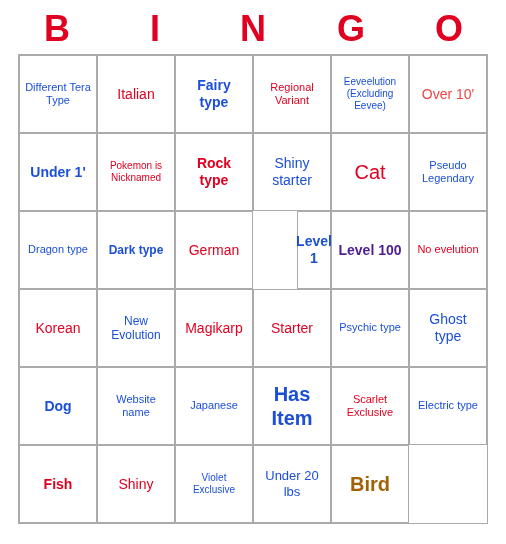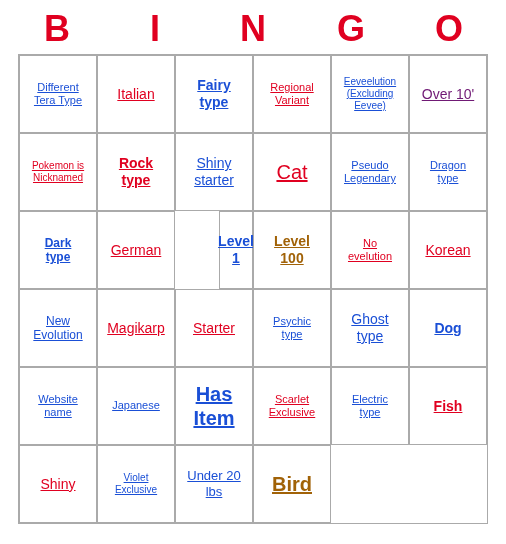--- a/index.html
+++ b/index.html
@@ -32,54 +32,54 @@
       grid-template-columns: repeat(6, 78px);
       grid-template-rows: repeat(6, 78px);
       border: 1px solid #aaa;
     }
     .cell {
       border: 1px solid #aaa;
       display: flex;
       align-items: center;
       justify-content: center;
       text-align: center;
-      padding: 11px;
+      padding: 5px;
       font-size: 13px;
       line-height: 1.2;
-      text-decoration: underline;
     }
   </style>
 </head>
 <body>
 
 <div class="bingo-title">
   <span class="bingo-letter">B</span>
   <span class="bingo-letter">I</span>
   <span class="bingo-letter">N</span>
   <span class="bingo-letter">G</span>
   <span class="bingo-letter">O</span>
 </div>
 
 <div class="bingo-grid" id="grid">
 <div class="cell" style="color: rgb(26, 79, 214); font-size: 11px;">Different Tera Type</div>
     <div class="cell" style="color: rgb(224, 0, 32); font-size: 14px;">Italian</div>
     <div class="cell" style="color: rgb(26, 79, 214); font-size: 14px; font-weight: bold;">Fairy type</div>
     <div class="cell" style="color: rgb(224, 0, 32); font-size: 11px;">Regional Variant</div>
     <div class="cell" style="color: rgb(26, 79, 214); font-size: 10px;">Eeveelution (Excluding Eevee)</div>
-    <div class="cell" style="color: #701a75; font-size: 14px;">Over 10'</div>
+    <div class="cell" style="color: #ef4444; font-size: 14px;">Over 10'</div>
+    <div class="cell" style="color: rgb(26, 79, 214); font-size: 14px; font-weight: bold;">Under 1'</div>
     <div class="cell" style="color: rgb(224, 0, 32); font-size: 10px;">Pokemon is Nicknamed</div>
     <div class="cell" style="color: rgb(224, 0, 32); font-size: 14px; font-weight: bold;">Rock type</div>
     <div class="cell" style="color: rgb(26, 79, 214); font-size: 14px;">Shiny starter</div>
     <div class="cell" style="color: rgb(224, 0, 32); font-size: 20px;">Cat</div>
     <div class="cell" style="color: rgb(26, 79, 214); font-size: 11px;">Pseudo Legendary</div>
     <div class="cell" style="color: rgb(26, 79, 214); font-size: 11px;">Dragon type</div>
     <div class="cell" style="color: rgb(26, 79, 214); font-size: 12px; font-weight: bold;">Dark type</div>
     <div class="cell" style="color: rgb(224, 0, 32); font-size: 14px;">German</div>
     <div class="cell" style="color: rgb(26, 79, 214); font-size: 14px; font-weight: bold; margin-left: 44px;">Level 1</div>
-    <div class="cell" style="color: #a16207; font-size: 14px; font-weight: bold;">Level 100</div>
+    <div class="cell" style="color: #4c1d95; font-size: 14px; font-weight: bold;">Level 100</div>
     <div class="cell" style="color: rgb(224, 0, 32); font-size: 11px;">No evelution</div>
     <div class="cell" style="color: rgb(224, 0, 32); font-size: 14px;">Korean</div>
     <div class="cell" style="color: rgb(26, 79, 214); font-size: 12px;">New Evolution</div>
     <div class="cell" style="color: rgb(224, 0, 32); font-size: 14px;">Magikarp</div>
     <div class="cell" style="color: rgb(224, 0, 32); font-size: 14px;">Starter</div>
     <div class="cell" style="color: rgb(26, 79, 214); font-size: 11px;">Psychic type</div>
     <div class="cell" style="color: rgb(26, 79, 214); font-size: 14px;">Ghost type</div>
     <div class="cell" style="color: rgb(26, 79, 214); font-size: 14px; font-weight: bold;">Dog</div>
     <div class="cell" style="color: rgb(26, 79, 214); font-size: 11px;">Website name</div>
     <div class="cell" style="color: rgb(26, 79, 214); font-size: 11px;">Japanese</div>

